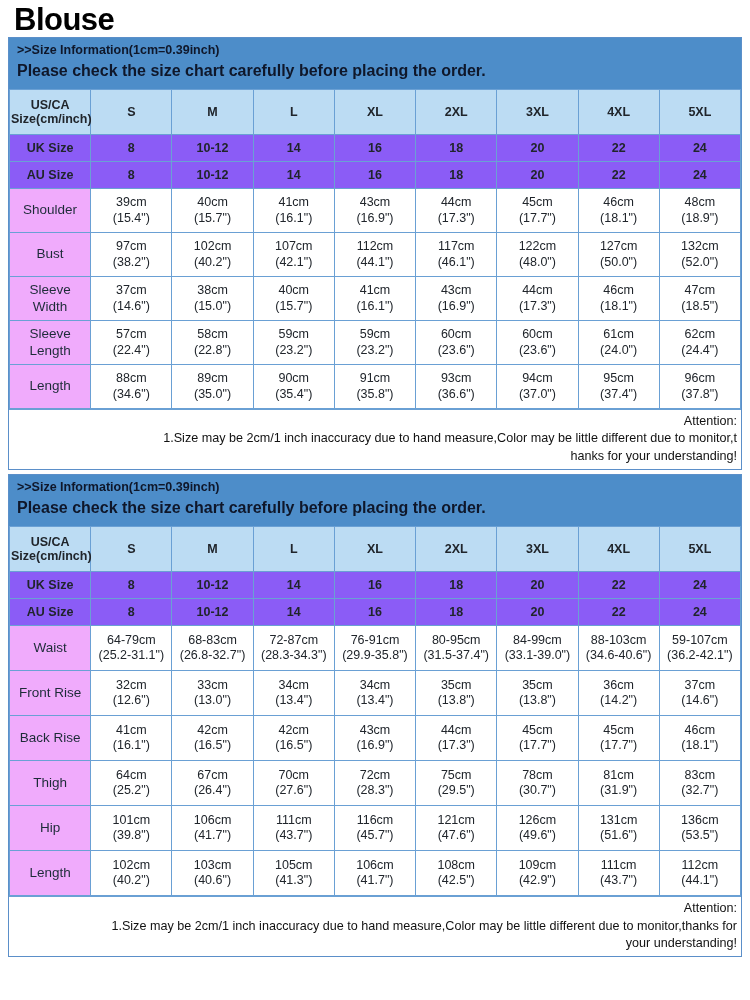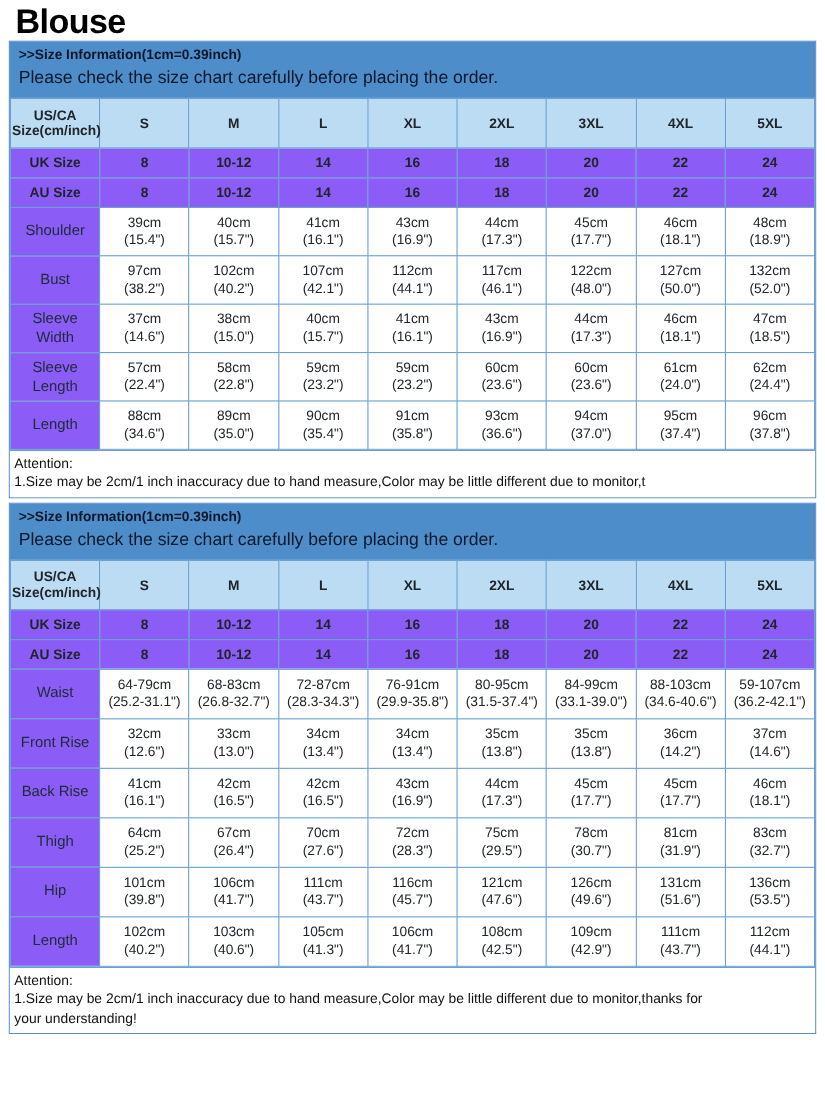--- a/index.html
+++ b/index.html
@@ -39,21 +39,21 @@
     color: #0f172a;
     box-sizing: border-box;
   }
   .band-small {
     font-size: 12.5px;
     font-weight: bold;
     padding: 5px 8px 3px 8px;
   }
   .band-big {
     font-size: 16px;
-    font-weight: normal;
+    font-weight: bold;
     padding: 2px 8px 9px 8px;
   }
   table.sizes {
     border-collapse: collapse;
     width: 100%;
     table-layout: fixed;
   }
   table.sizes td, table.sizes th {
     border: 1px solid #6aa0d4;
     text-align: center;
@@ -76,36 +76,36 @@
     background: #8b5cf6;
     font-weight: bold;
     font-size: 13px;
     height: 22px;
   }
   .data-row td {
     background: #ffffff;
     line-height: 1.25;
   }
   .data-row td.rowlabel {
-    background: #8b5cf6;
+    background: #f0abfc;
     font-size: 13.5px;
     font-weight: normal;
     color: #1d2b38;
   }
   .cell-main { display: block; }
   .cell-sub { display: block; }
   .attention {
     background: #ffffff;
     border-top: 1px solid #6aa0d4;
     padding: 3px 4px 4px 4px;
     font-size: 12.6px;
     line-height: 1.38;
     color: #111;
   }
-  .attention div { white-space: normal; }
+  .attention div { white-space: normal; text-align: right; }
   .sec1 .data-row td { height: 39px; }
   .sec2 .data-row td { height: 40px; }
   .gap { height: 4px; }
 </style>
 </head>
 <body>
 
 <div class="page">
 
   <div class="section sec1">
@@ -322,20 +322,21 @@
           <td>
                 <span class="cell-main">96cm</span>
                 <span class="cell-sub">(37.8")</span>
               </td>
         </tr>
       </tbody>
         </table>
       <div class="attention">
         <div>Attention:</div>
         <div>1.Size may be 2cm/1 inch inaccuracy due to hand measure,Color may be little different due to monitor,t</div>
+        <div>hanks for your understanding!</div>
       </div>
     </div>
   </div>
 
   <div class="gap"></div>
 
   <div class="section sec2">
     <div class="chart">
       <div class="band band-small">&gt;&gt;Size Information(1cm=0.39inch)</div>
       <div class="band band-big">Please check the size chart carefully before placing the order.</div>

